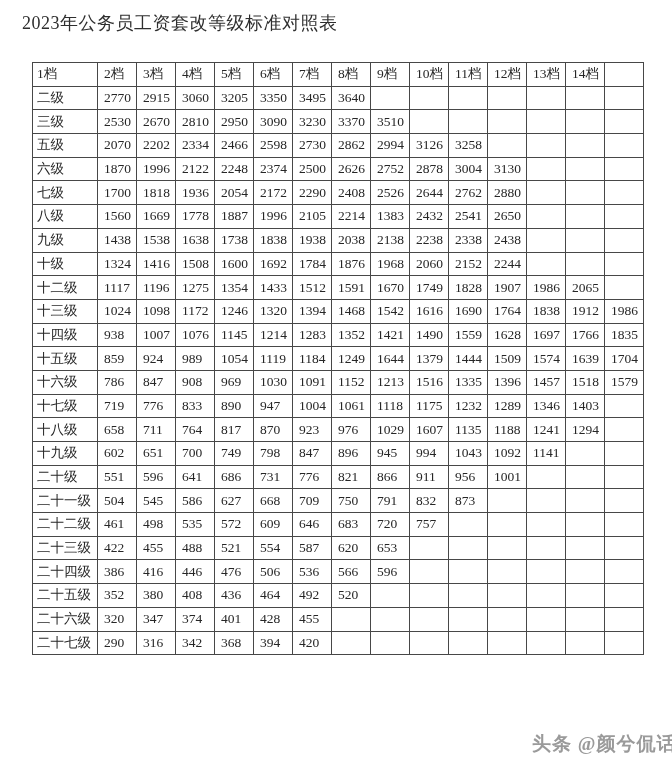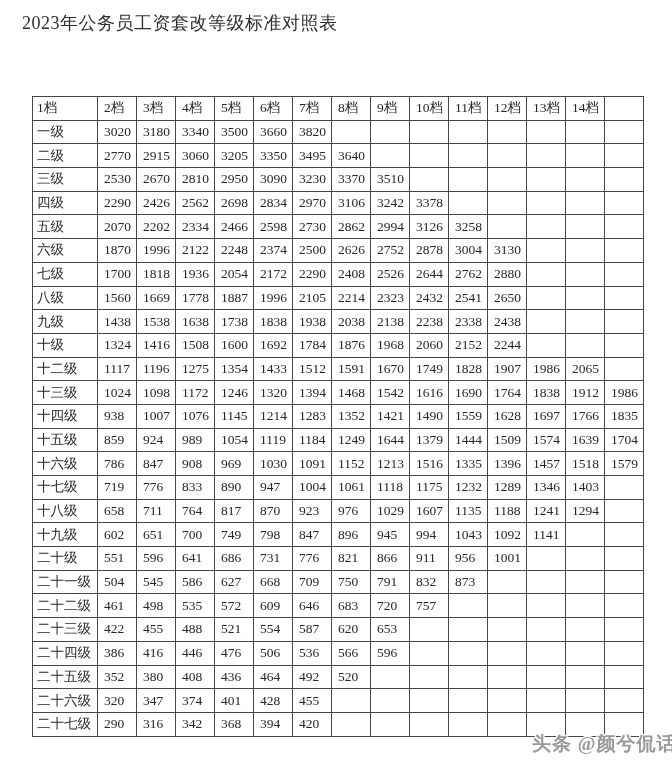--- a/index.html
+++ b/index.html
@@ -12,21 +12,21 @@
   html,body{margin:0;padding:0;background:var(--bg-color);}
   .page{
     position:relative;width:672px;height:765px;background:var(--bg-color);
     overflow:hidden;font-family:"Liberation Serif","DejaVu Serif",serif;
   }
   .title{
     position:absolute;left:22px;top:11px;
     font-size:18px;color:var(--title-color);letter-spacing:.5px;white-space:nowrap;
   }
   table.salary{
-    position:absolute;left:32px;top:96px;
+    position:absolute;left:32px;top:62px;
     border-collapse:collapse;table-layout:fixed;
   }
   col.label-col{width:65px;}
   col.val-col{width:39px;}
   table.salary td{
     border:1px solid var(--border-color);
     height:22.7px;
     font-size:13.5px;
     color:var(--text-color);
     padding:0 1px 0 4px;
@@ -82,37 +82,20 @@
           <td class="val">8档</td>
           <td class="val">9档</td>
           <td class="val">10档</td>
           <td class="val">11档</td>
           <td class="val">12档</td>
           <td class="val">13档</td>
           <td class="val">14档</td>
           <td class="val"></td>
         </tr>
         <tr>
-          <td>一级</td>
-          <td class="val">3020</td>
-          <td class="val">3180</td>
-          <td class="val">3340</td>
-          <td class="val">3500</td>
-          <td class="val">3660</td>
-          <td class="val">3820</td>
-          <td class="val"></td>
-          <td class="val"></td>
-          <td class="val"></td>
-          <td class="val"></td>
-          <td class="val"></td>
-          <td class="val"></td>
-          <td class="val"></td>
-          <td class="val"></td>
-        </tr>
-        <tr>
           <td>二级</td>
           <td class="val">2770</td>
           <td class="val">2915</td>
           <td class="val">3060</td>
           <td class="val">3205</td>
           <td class="val">3350</td>
           <td class="val">3495</td>
           <td class="val">3640</td>
           <td class="val"></td>
           <td class="val"></td>
@@ -126,37 +109,20 @@
           <td>三级</td>
           <td class="val">2530</td>
           <td class="val">2670</td>
           <td class="val">2810</td>
           <td class="val">2950</td>
           <td class="val">3090</td>
           <td class="val">3230</td>
           <td class="val">3370</td>
           <td class="val">3510</td>
           <td class="val"></td>
-          <td class="val"></td>
-          <td class="val"></td>
-          <td class="val"></td>
-          <td class="val"></td>
-          <td class="val"></td>
-        </tr>
-        <tr>
-          <td>四级</td>
-          <td class="val">2290</td>
-          <td class="val">2426</td>
-          <td class="val">2562</td>
-          <td class="val">2698</td>
-          <td class="val">2834</td>
-          <td class="val">2970</td>
-          <td class="val">3106</td>
-          <td class="val">3242</td>
-          <td class="val">3378</td>
           <td class="val"></td>
           <td class="val"></td>
           <td class="val"></td>
           <td class="val"></td>
           <td class="val"></td>
         </tr>
         <tr>
           <td>五级</td>
           <td class="val">2070</td>
           <td class="val">2202</td>
@@ -209,21 +175,21 @@
         </tr>
         <tr>
           <td>八级</td>
           <td class="val">1560</td>
           <td class="val">1669</td>
           <td class="val">1778</td>
           <td class="val">1887</td>
           <td class="val">1996</td>
           <td class="val">2105</td>
           <td class="val">2214</td>
-          <td class="val">2323</td>
+          <td class="val">1383</td>
           <td class="val">2432</td>
           <td class="val">2541</td>
           <td class="val">2650</td>
           <td class="val"></td>
           <td class="val"></td>
           <td class="val"></td>
         </tr>
         <tr>
           <td>九级</td>
           <td class="val">1438</td>

